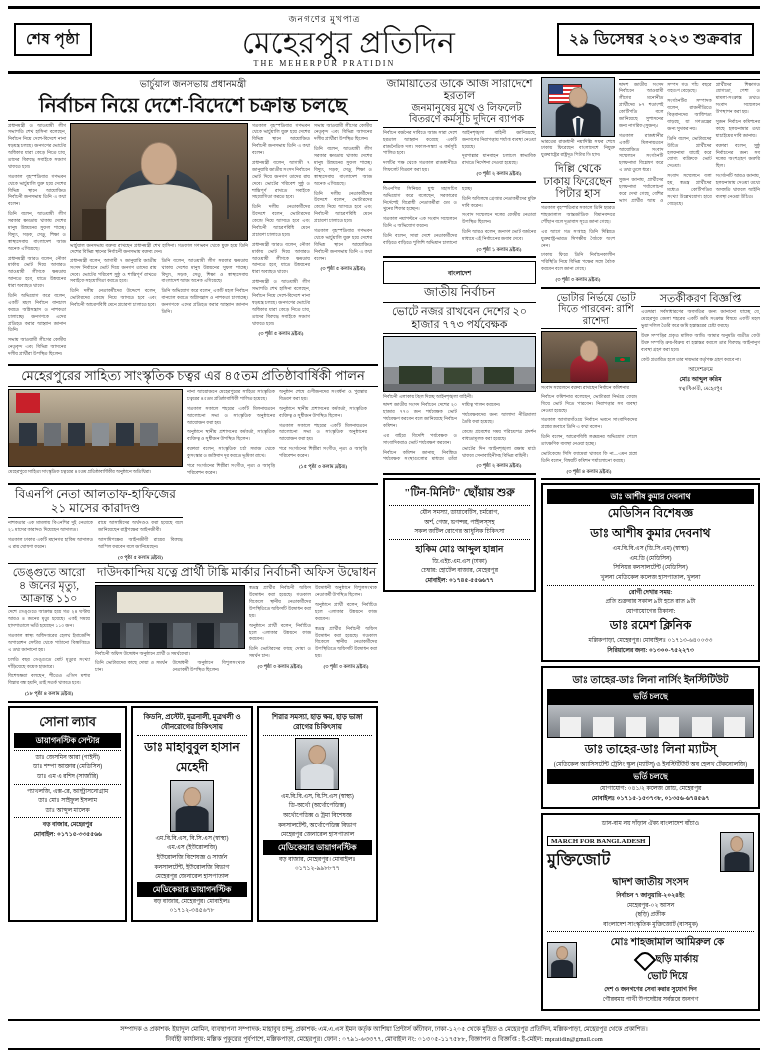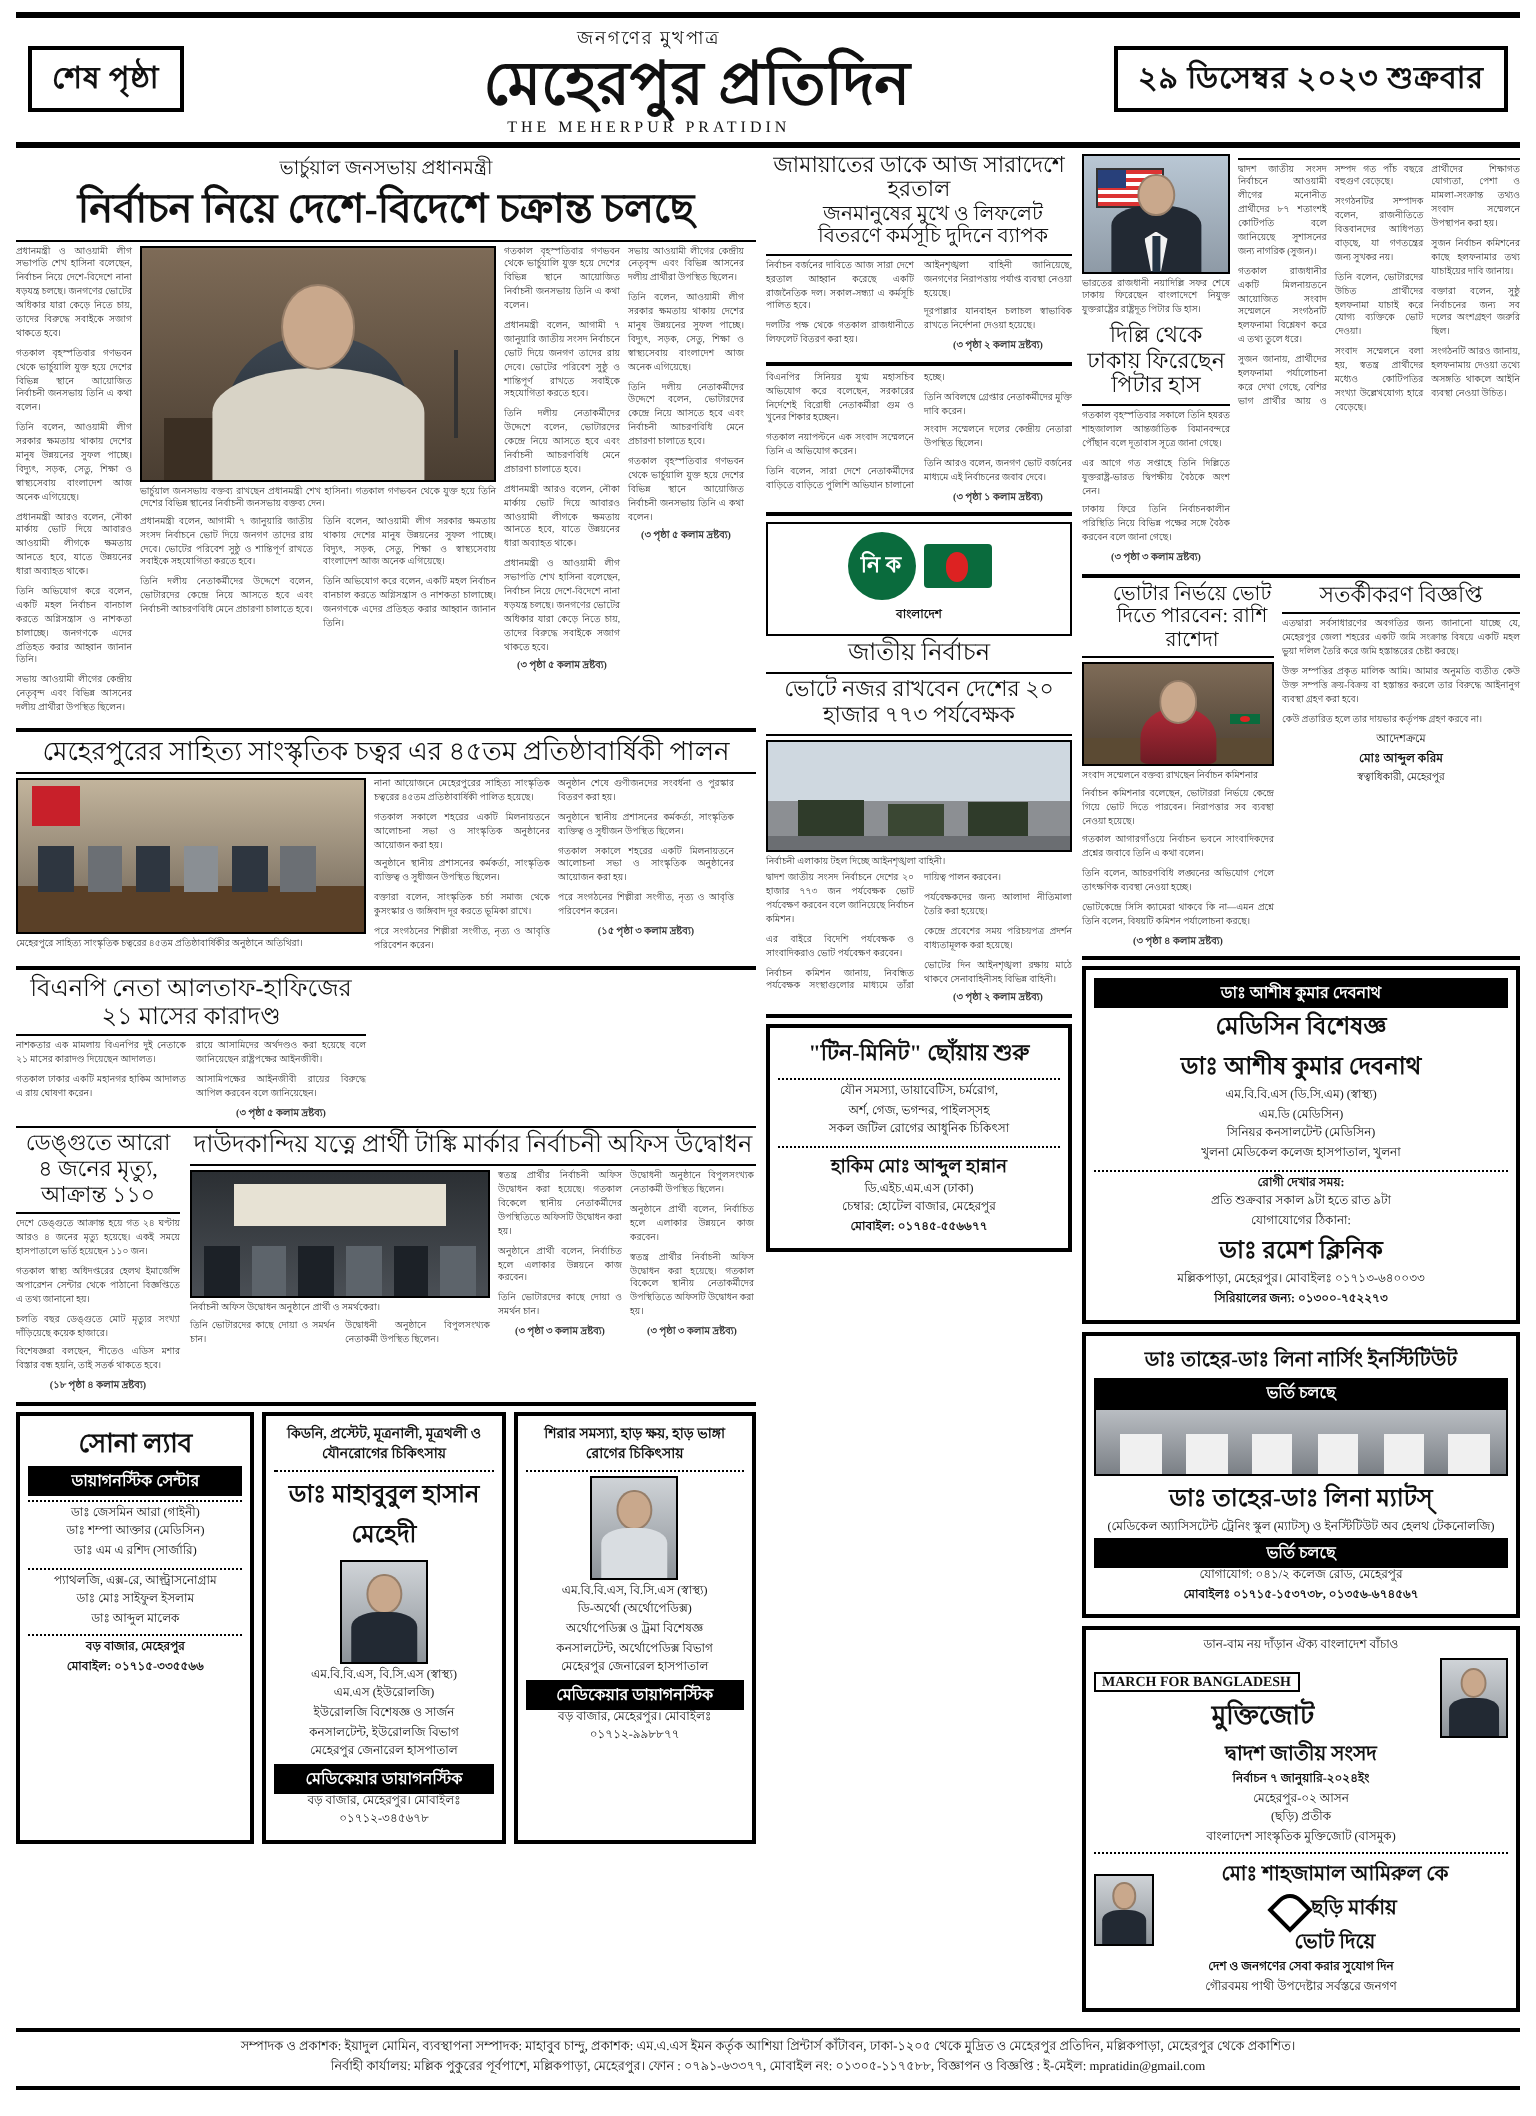--- a/index.html
+++ b/index.html
@@ -18,21 +18,21 @@
     border-top:3px solid #000; border-bottom:3px solid #000;
     display:flex; align-items:center; justify-content:space-between;
     padding:3px 6px; margin-bottom:3px;
   }
   .mh-left, .mh-right {
     font-size:15px; font-weight:bold; letter-spacing:.5px;
     border:2px solid #000; padding:2px 10px; background:#fff;
   }
   .mh-center { text-align:center; flex:1; }
   .mh-kicker { font-size:9px; letter-spacing:1px; }
-  .mh-title { font-size:30px; font-weight:bold; line-height:1.05;margin-left:48px; }
+  .mh-title { font-size:30px; font-weight:normal; line-height:1.05;margin-left:48px; }
   .mh-sub { font-size:8px; letter-spacing:2px; }
 
   .thin-rule { border-top:1px solid #000; margin:2px 0; }
 
   
   .cols { display:flex; gap:5px; }
   .col { }
   .c-left  { width:370px; }
   .c-right { width:223px; }
   .hl { font-weight:normal; line-height:1.15; }
@@ -385,26 +385,20 @@
         <p>তিনি অবিলম্বে গ্রেপ্তার নেতাকর্মীদের মুক্তি দাবি করেন।</p>
         <p>সংবাদ সম্মেলনে দলের কেন্দ্রীয় নেতারা উপস্থিত ছিলেন।</p>
         <p>তিনি আরও বলেন, জনগণ ভোট বর্জনের মাধ্যমে এই নির্বাচনের জবাব দেবে।</p>
         <div class="cont">(৩ পৃষ্ঠা ১ কলাম দ্রষ্টব্য)</div>
       </div>
 
       <div class="rule2"></div>
 
       <div class="center">
         <div class="nid-card">
-          <div style="display:flex;align-items:center;justify-content:center;gap:4px;">
-            <span class="ek-logo">নি  ক</span>
-            <span style="width:34px;height:22px;background:#0a6b3d;border-radius:2px;position:relative;display:inline-block;">
-              <span style="position:absolute;left:34%;top:18%;width:32%;height:64%;border-radius:50%;background:#d22;display:block;"></span>
-            </span>
-          </div>
           <div style="font-size:6px;font-weight:bold;margin-top:2px;">বাংলাদেশ</div>
         </div>
         <div class="hl hl-12 mt2">জাতীয় নির্বাচন</div>
       </div>
 
       <div class="thin-rule"></div>
 
       <div>
         <div class="hl hl-11 center">ভোটে নজর রাখবেন দেশের ২০ হাজার ৭৭৩ পর্যবেক্ষক</div>
         <div class="thin-rule"></div>
@@ -554,21 +548,21 @@
         <div class="ad-band">ভর্তি চলছে</div>
         <div class="ad-line">যোগাযোগ: ০৪১/২ কলেজ রোড, মেহেরপুর</div>
         <div class="ad-line bold">মোবাইলঃ ০১৭১৫-১৫৩৭৩৮, ০১৩৫৬-৬৭৪৫৬৭</div>
       </div>
 
       <div class="ad">
         <div class="ad-line">ডান-বাম নয় দাঁড়ান ঐক্য বাংলাদেশ বাঁচাও</div>
         <div style="display:flex;align-items:center;justify-content:space-between;gap:4px;">
           <div style="flex:1;text-align:left;">
             <div style="font-size:7px;font-weight:bold;border:1px solid #000;display:inline-block;padding:0 3px;">MARCH FOR BANGLADESH</div>
-            <div class="ad-title" style="font-size:13px;text-align:center;">মুক্তিজোট</div>
+            <div class="ad-title" style="font-size:16px;text-align:left;">মুক্তিজোট</div>
           </div>
           <div class="doc-photo" style="width:34px;height:40px;margin:0;">
             <div class="figure-head" style="top:10%"></div>
             <div class="suit"></div>
           </div>
         </div>
         <div class="ad-name" style="font-size:10px;">দ্বাদশ জাতীয় সংসদ</div>
         <div class="ad-line bold">নির্বাচন ৭ জানুয়ারি-২০২৪ইং</div>
         <div class="ad-line">মেহেরপুর-০২ আসন</div>
         <div class="ad-line">(ছড়ি) প্রতীক</div>

